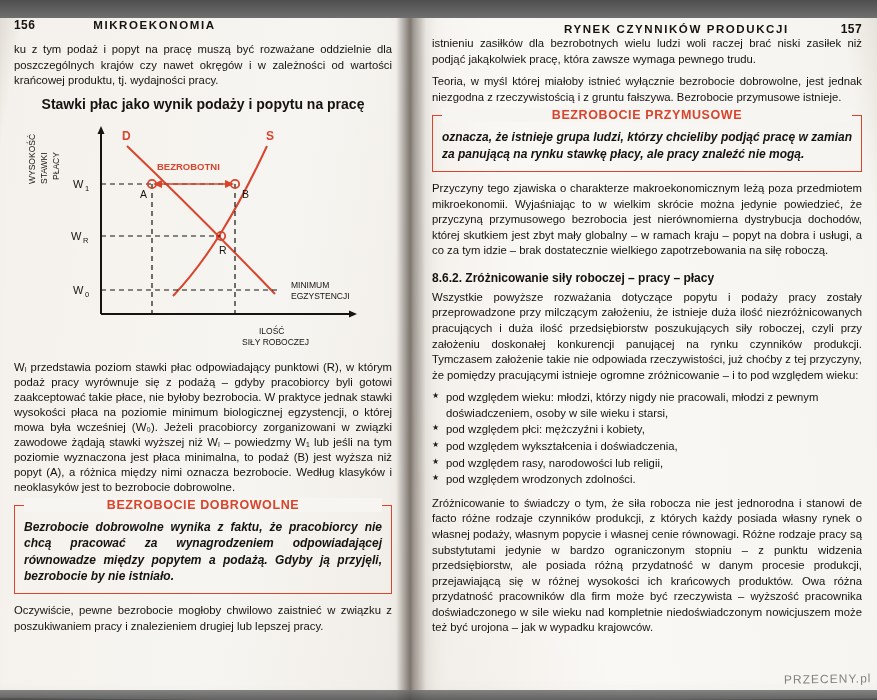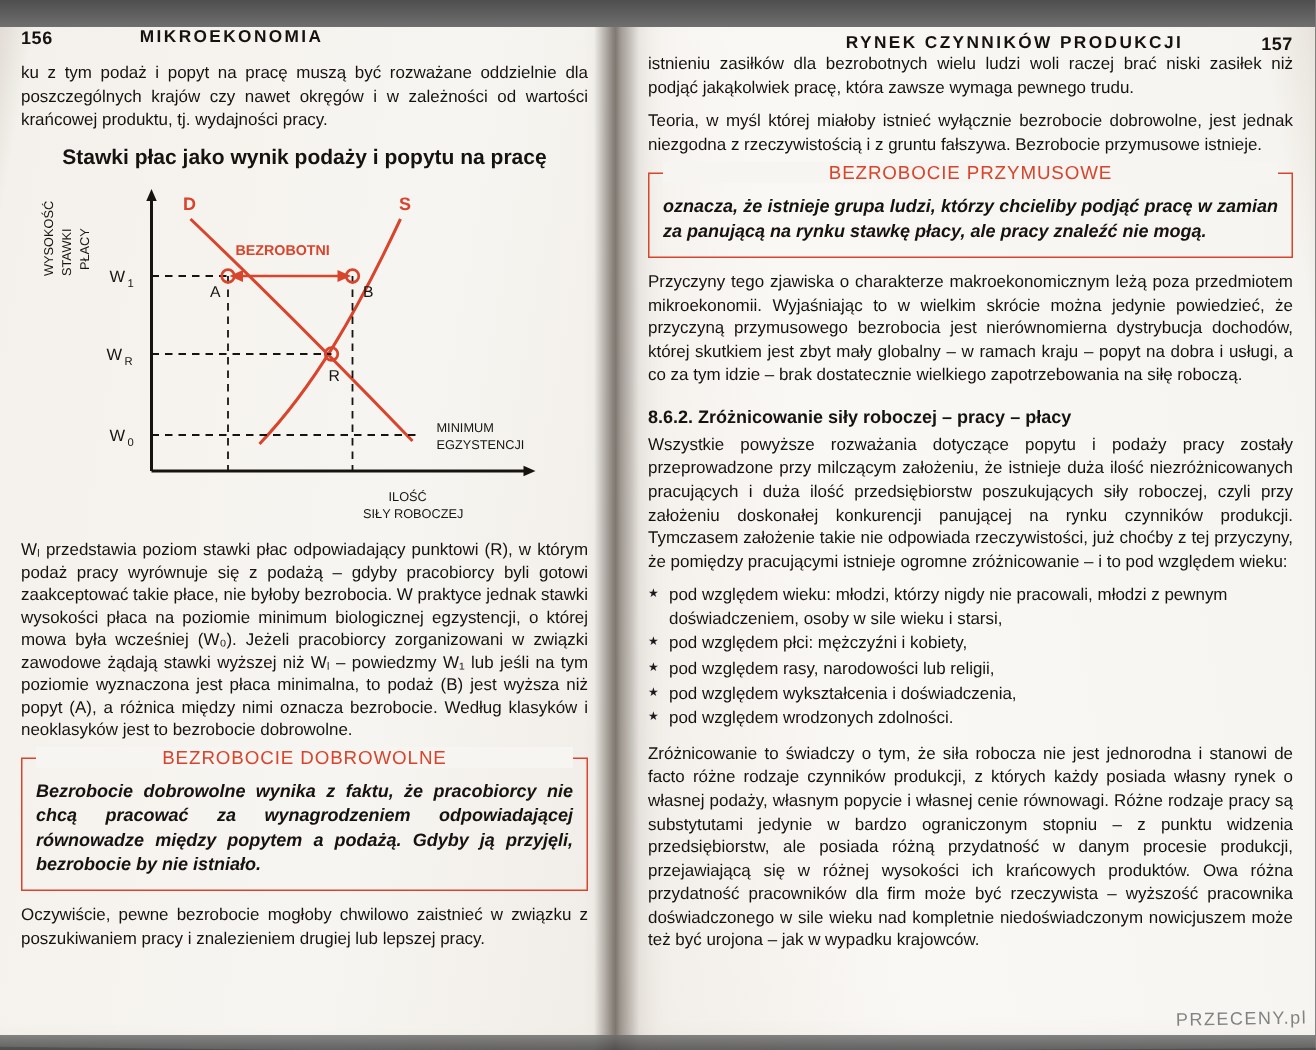--- a/index.html
+++ b/index.html
@@ -54,21 +54,21 @@
 
   .figno{text-align:center;font-weight:bold;font-size:11.5px;margin:10px 0 2px;}
   .figcap{text-align:center;font-weight:bold;font-size:14px;margin:0 0 6px;}
 
   .chart-wrap{position:relative;width:360px;height:238px;margin:2px auto 4px;}
 
   .redbox{
     border:1.6px solid #d8442c;padding:7px 9px 9px;margin:10px 0 9px;position:relative;
   }
   .redbox .bt{
-    color:#d8442c;font-weight:normal;font-size:12.5px;letter-spacing:.6px;text-align:center;
+    color:#d8442c;font-weight:bold;font-size:12.5px;letter-spacing:.6px;text-align:center;
     background:#f7f5f1;position:relative;top:-15px;margin-bottom:-8px;display:block;
   }
   .redbox .bx{font-style:italic;font-weight:bold;font-size:12px;line-height:1.36;text-align:justify;}
 
   .h3{font-weight:bold;font-size:12px;margin:12px 0 5px;}
 
   ul.bul{margin:2px 0 8px 0;padding:0;list-style:none;}
   ul.bul li{font-size:11.3px;line-height:1.38;padding-left:14px;position:relative;margin-bottom:1px;}
   ul.bul li:before{content:"\2605";position:absolute;left:0;top:0;font-size:8px;color:#1a1a1a;}
 
@@ -177,22 +177,22 @@
 
     <p>Przyczyny tego zjawiska o charakterze makroekonomicznym leżą poza przedmiotem mikroekonomii. Wyjaśniając to w wielkim skrócie można jedynie powiedzieć, że przyczyną przymusowego bezrobocia jest nierównomierna dystrybucja dochodów, której skutkiem jest zbyt mały globalny – w ramach kraju – popyt na dobra i usługi, a co za tym idzie – brak dostatecznie wielkiego zapotrzebowania na siłę roboczą.</p>
 
     <div class="h3">8.6.2. Zróżnicowanie siły roboczej – pracy – płacy</div>
 
     <p>Wszystkie powyższe rozważania dotyczące popytu i podaży pracy zostały przeprowadzone przy milczącym założeniu, że istnieje duża ilość niezróżnicowanych pracujących i duża ilość przedsiębiorstw poszukujących siły roboczej, czyli przy założeniu doskonałej konkurencji panującej na rynku czynników produkcji. Tymczasem założenie takie nie odpowiada rzeczywistości, już choćby z tej przyczyny, że pomiędzy pracującymi istnieje ogromne zróżnicowanie – i to pod względem wieku:</p>
 
     <ul class="bul">
       <li>pod względem wieku: młodzi, którzy nigdy nie pracowali, młodzi z pewnym doświadczeniem, osoby w sile wieku i starsi,</li>
       <li>pod względem płci: mężczyźni i kobiety,</li>
+      <li>pod względem wykształcenia i doświadczenia,</li>
       <li>pod względem rasy, narodowości lub religii,</li>
-      <li>pod względem wykształcenia i doświadczenia,</li>
       <li>pod względem wrodzonych zdolności.</li>
     </ul>
 
     <p>Zróżnicowanie to świadczy o tym, że siła robocza nie jest jednorodna i stanowi de facto różne rodzaje czynników produkcji, z których każdy posiada własny rynek o własnej podaży, własnym popycie i własnej cenie równowagi. Różne rodzaje pracy są substytutami jedynie w bardzo ograniczonym stopniu – z punktu widzenia przedsiębiorstw, ale posiada różną przydatność w danym procesie produkcji, przejawiającą się w różnej wysokości ich krańcowych produktów. Owa różna przydatność pracowników dla firm może być rzeczywista – wyższość pracownika doświadczonego w sile wieku nad kompletnie niedoświadczonym nowicjuszem może też być urojona – jak w wypadku krajowców.</p>
   </div>
 
   <div class="wm">PRZECENY.pl</div>
 </div>
 
 </body></html>

